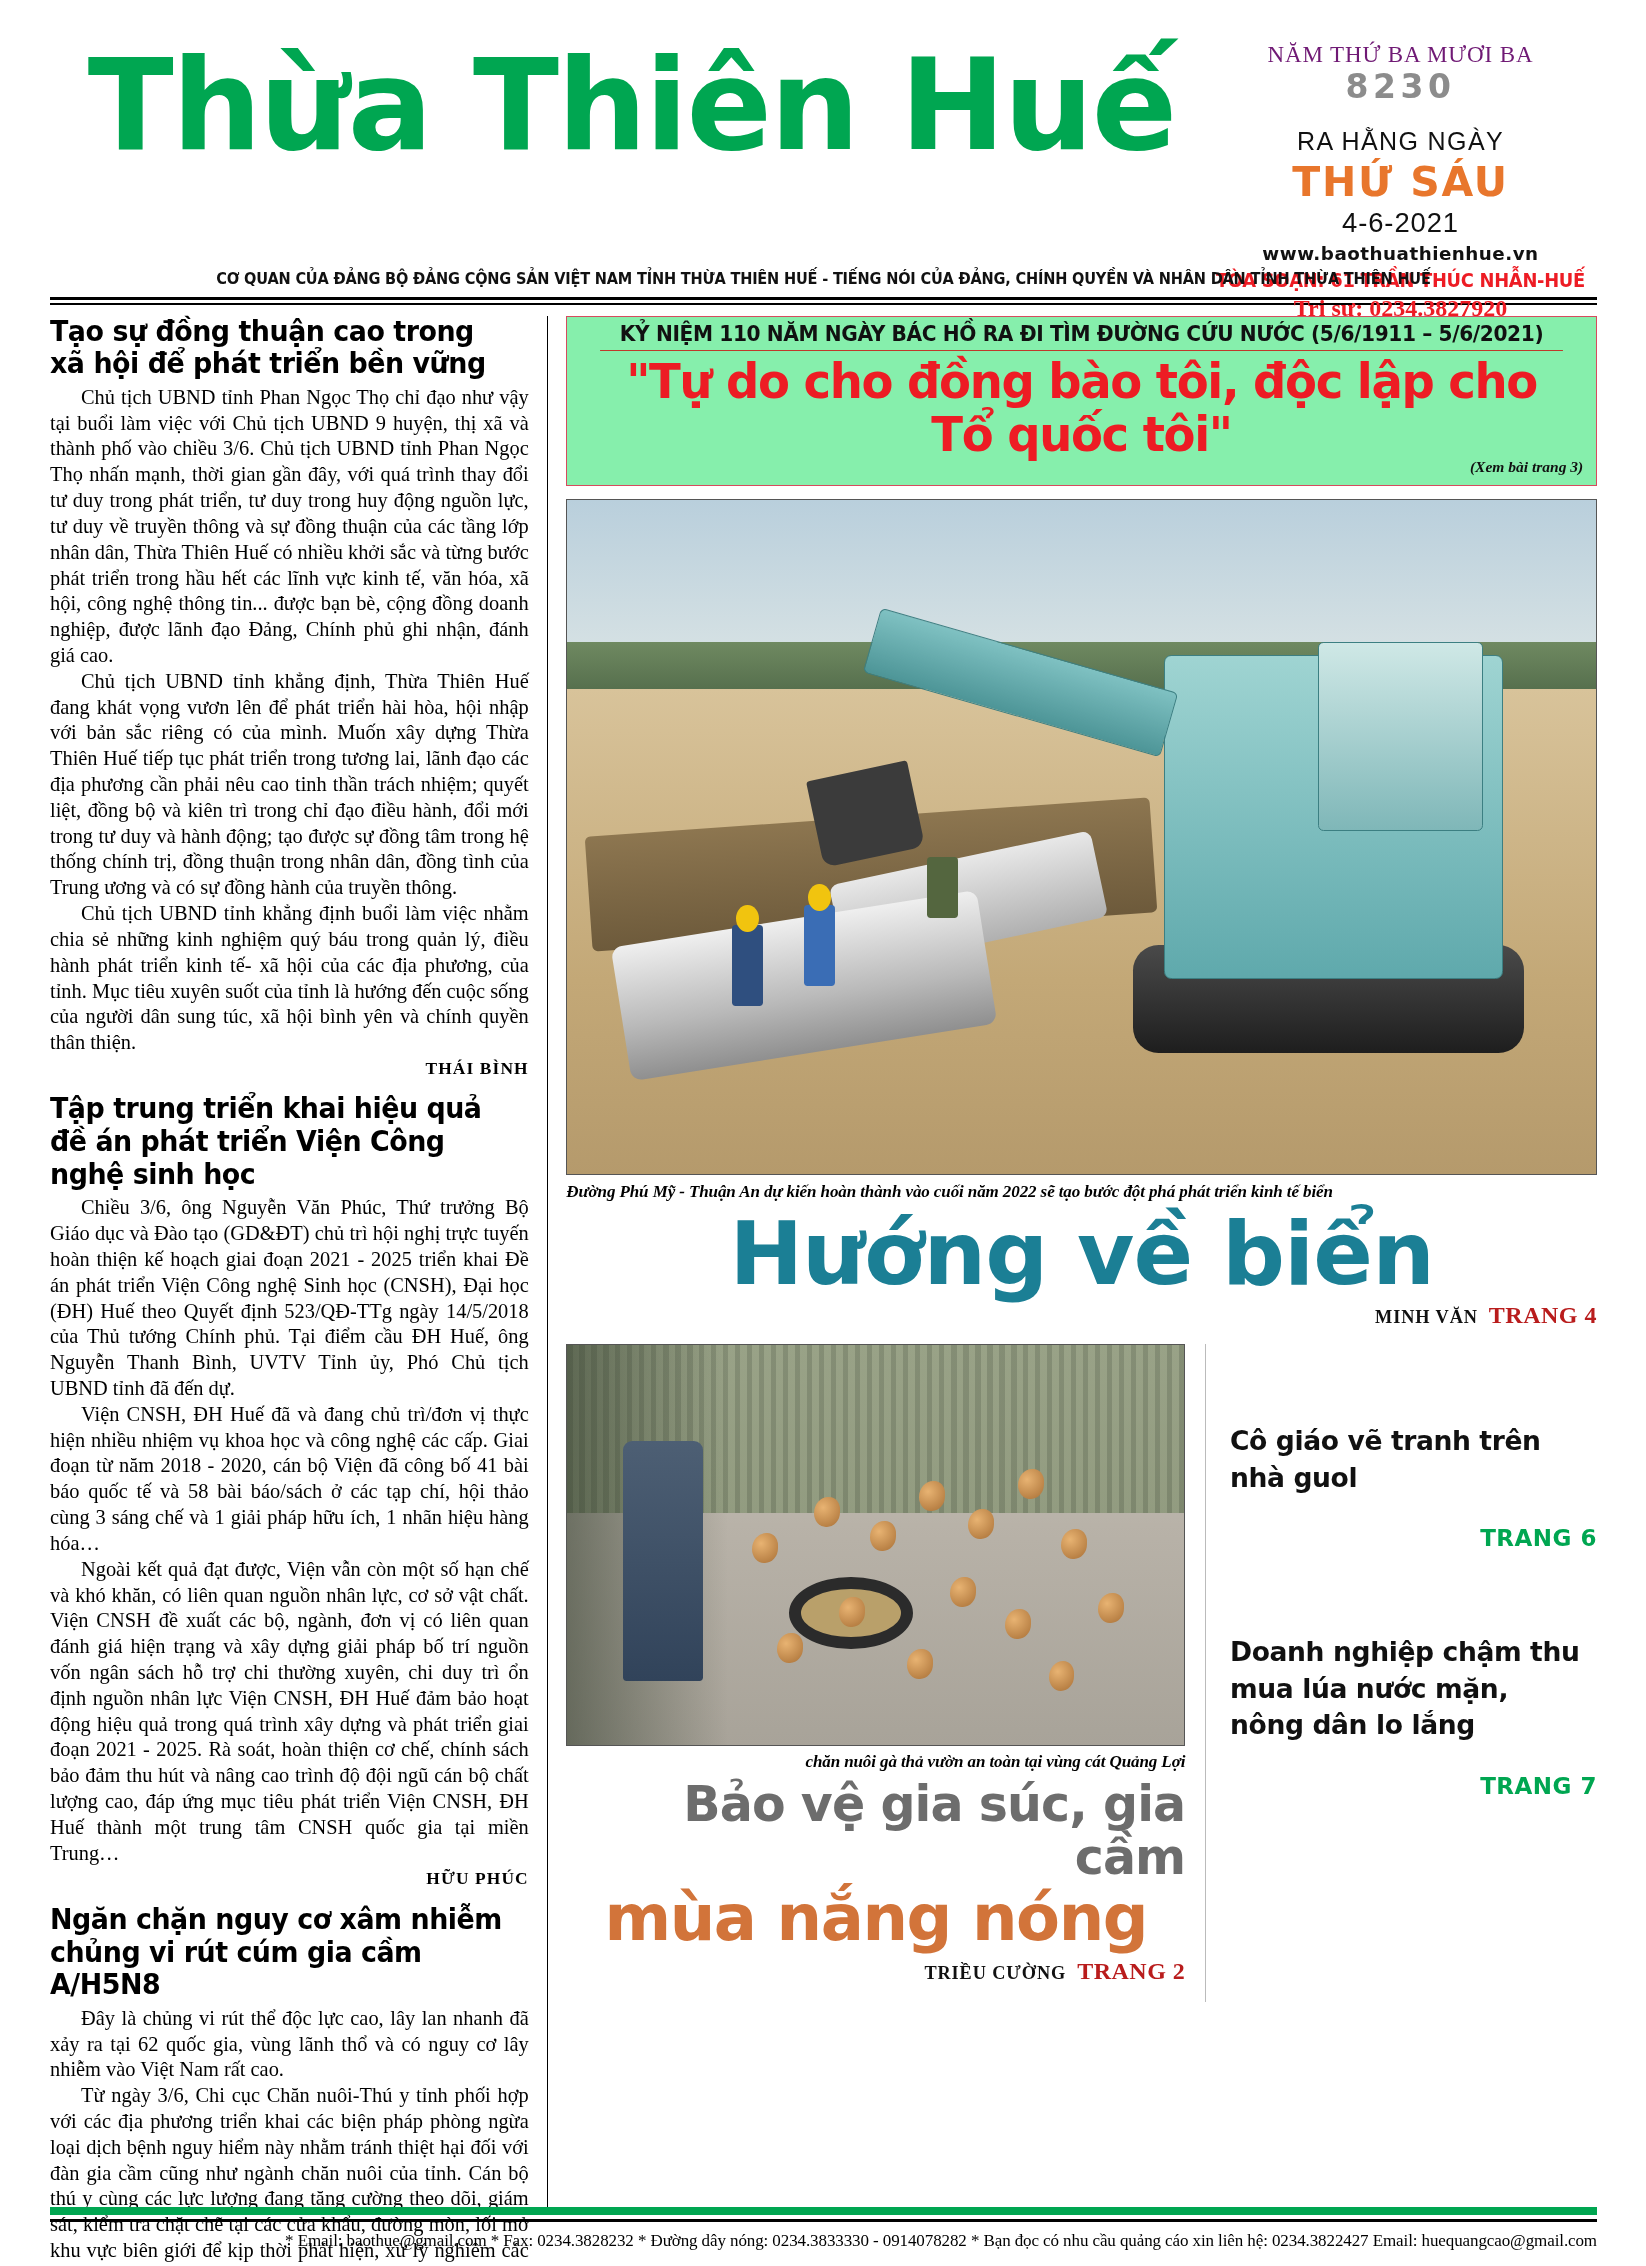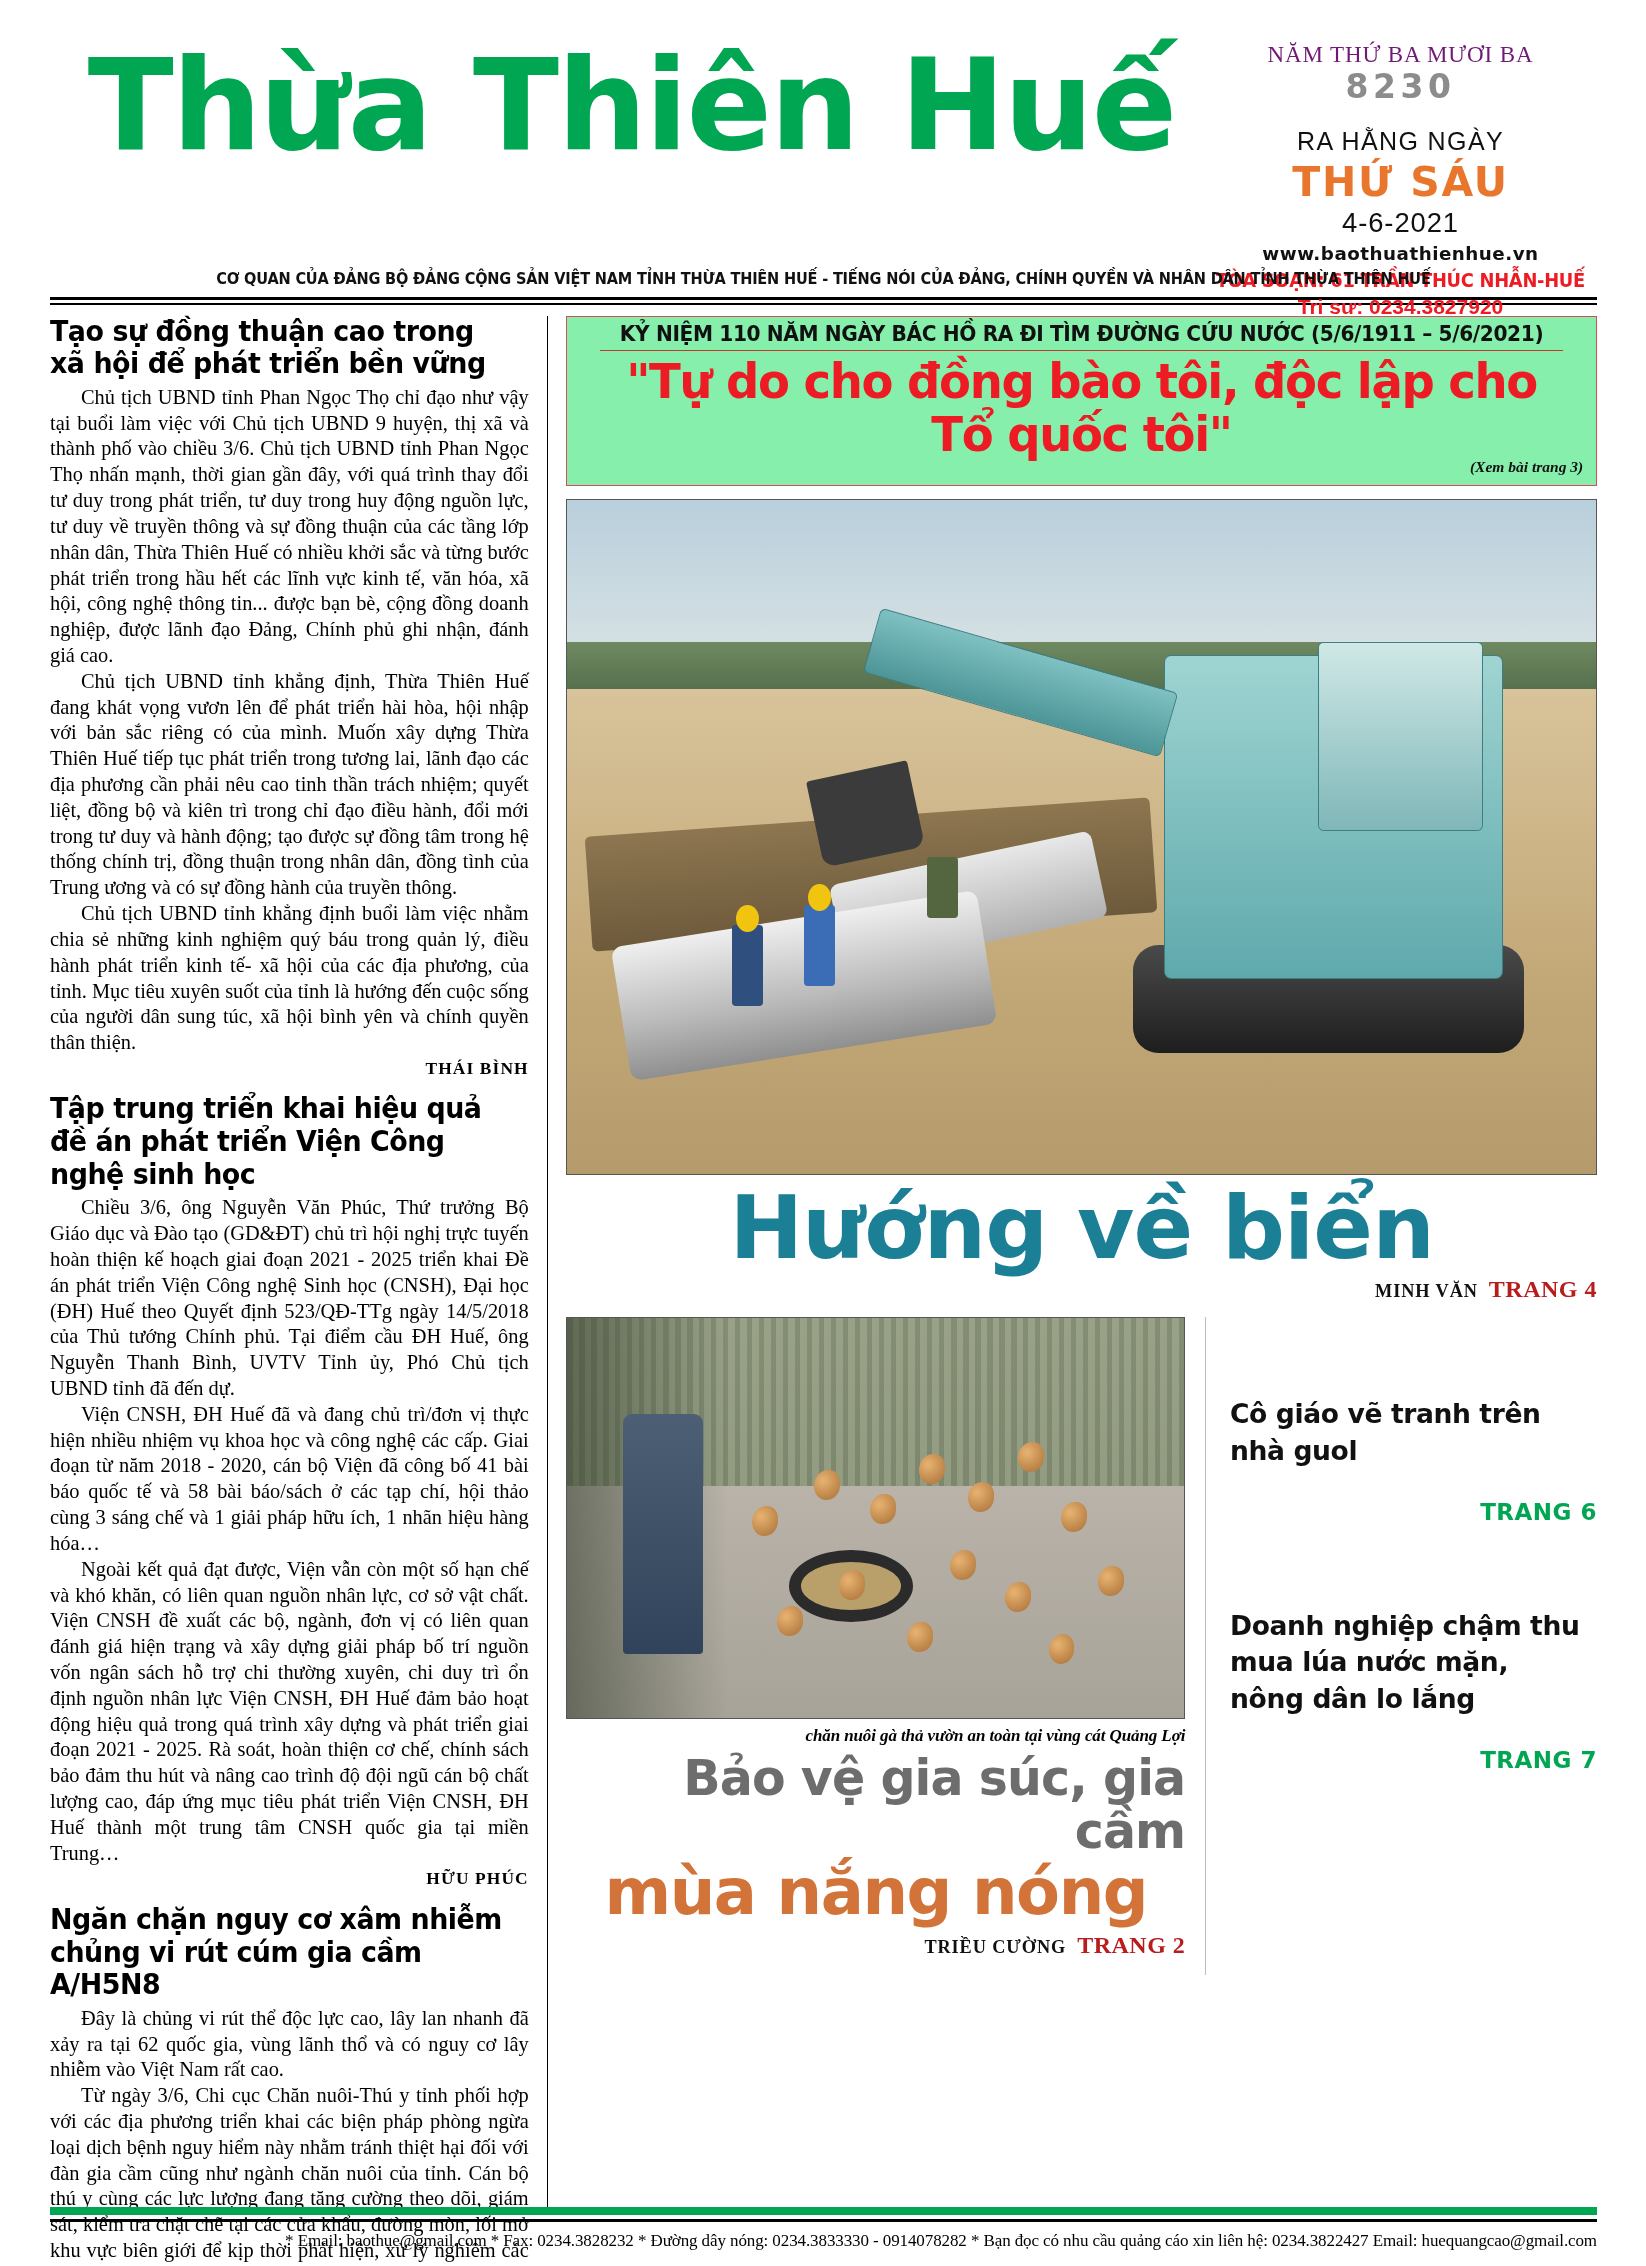--- a/index.html
+++ b/index.html
@@ -93,23 +93,23 @@
   .mh-office {
     font-family: "DejaVu Sans", sans-serif;
     font-weight: bold;
     font-size: 19px;
     color: #ed1c24;
     letter-spacing: -0.3px;
     line-height: 1.35;
     transform: scaleX(0.94);
   }
   .mh-phone {
-    font-family: Liberation Sans, sans-serif;
-    font-weight: bold;
-    font-size: 21px;
+    font-family: Liberation Serif, serif;
+    font-weight: bold;
+    font-size: 24px;
     color: #ed1c24;
     line-height: 1.3;
   }
   .tagline {
     font-family: "DejaVu Sans", sans-serif;
     font-weight: bold;
     font-size: 15px;
     letter-spacing: -0.2px;
     color: #111;
     text-align: center;
@@ -464,20 +464,21 @@
         <div class="ph-exc-body"></div>
         <div class="ph-exc-cab"></div>
         <div class="ph-arm"></div>
         <div class="ph-bucket"></div>
         <div class="ph-worker" style="left:16%; top:63%;"></div>
         <div class="ph-helmet" style="left:16.4%; top:60%;"></div>
         <div class="ph-worker" style="left:23%; top:60%; background:#3a6db5;"></div>
         <div class="ph-helmet" style="left:23.4%; top:57%;"></div>
         <div class="ph-worker" style="left:35%; top:53%; background:#54663f; height:9%;"></div>
       </div>
+      <div class="caption">Đường Phú Mỹ - Thuận An dự kiến hoàn thành vào cuối năm 2022 sẽ tạo bước đột phá phát triển kinh tế biển</div>
 
       <div class="bighead-teal">Hướng về biển</div>
       <div class="credit-line">
         <span class="credit-author">MINH VĂN</span>
         <span class="credit-page">TRANG 4</span>
       </div>
 
       <div class="lower">
 
         <div class="lower-left">

